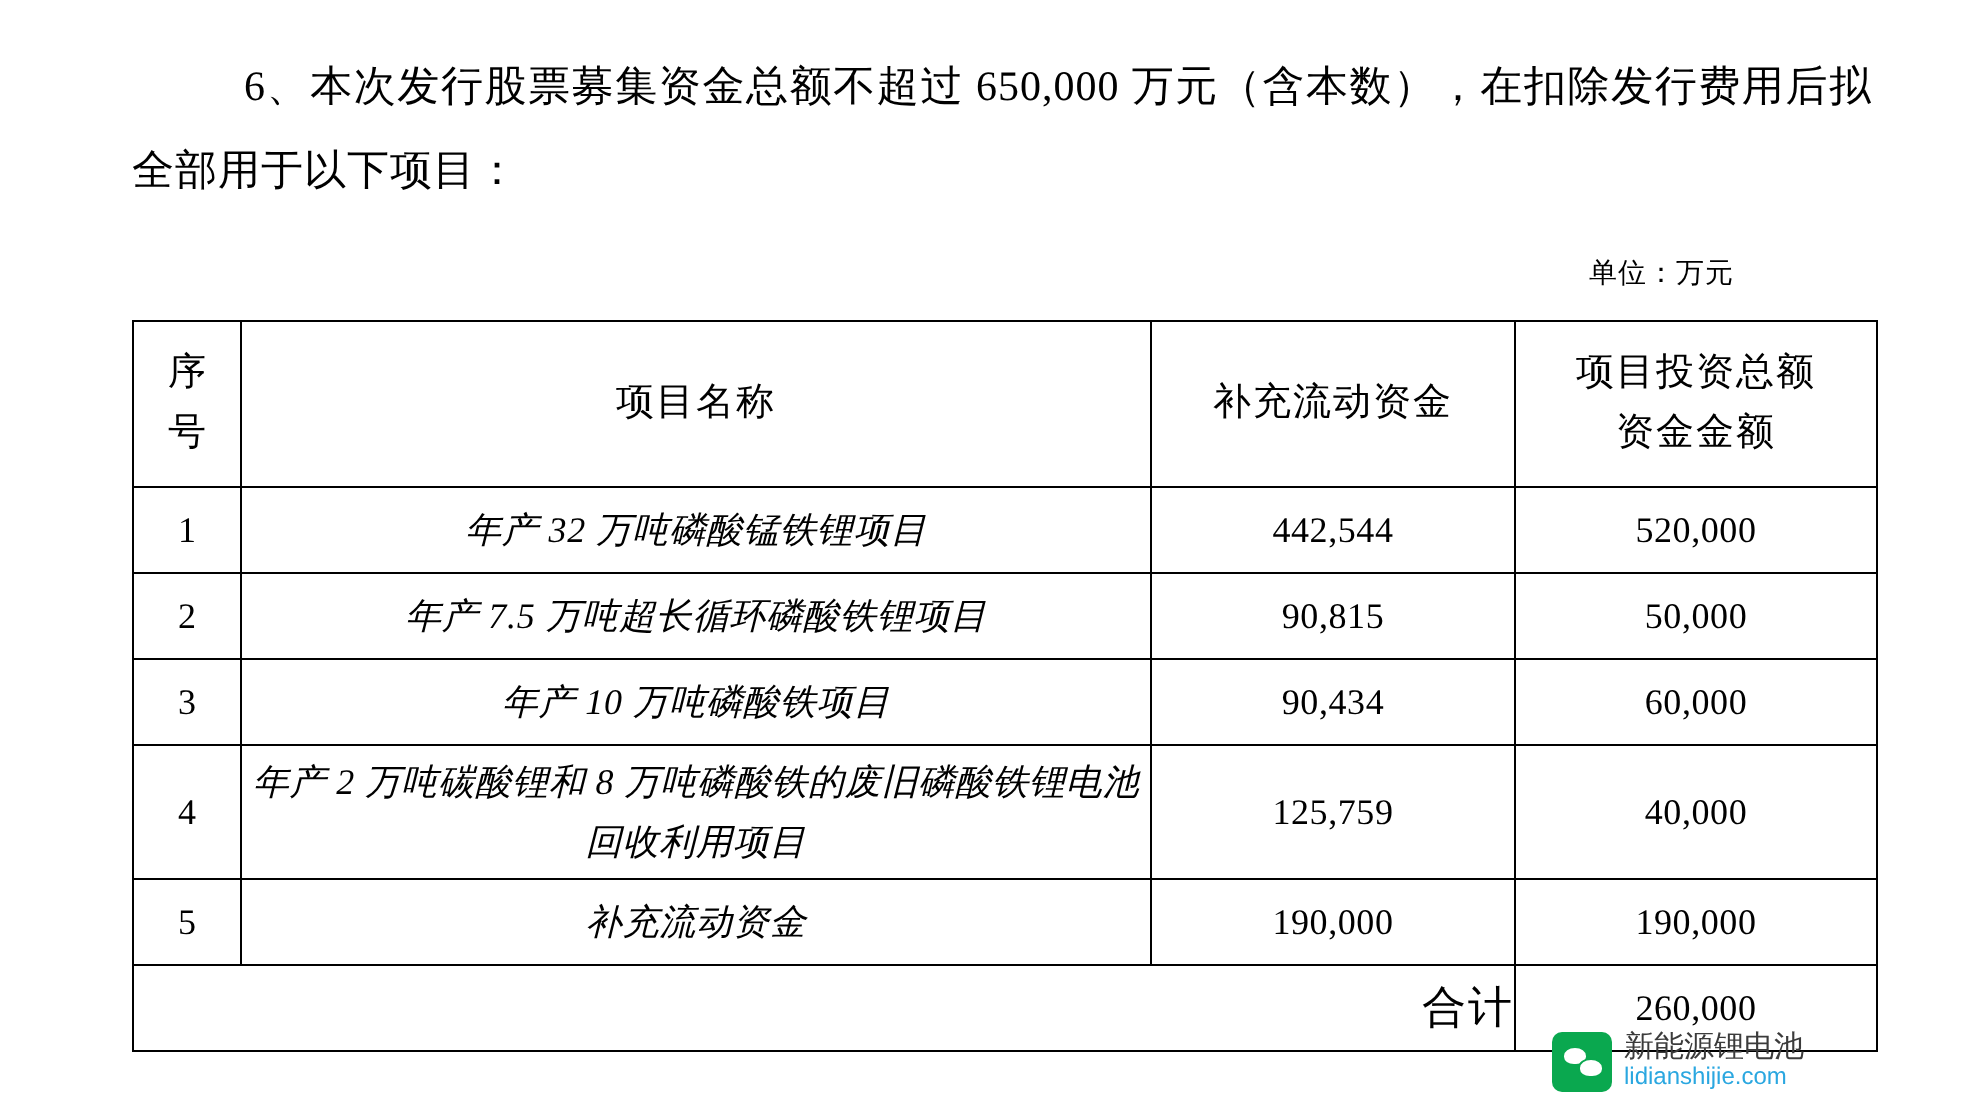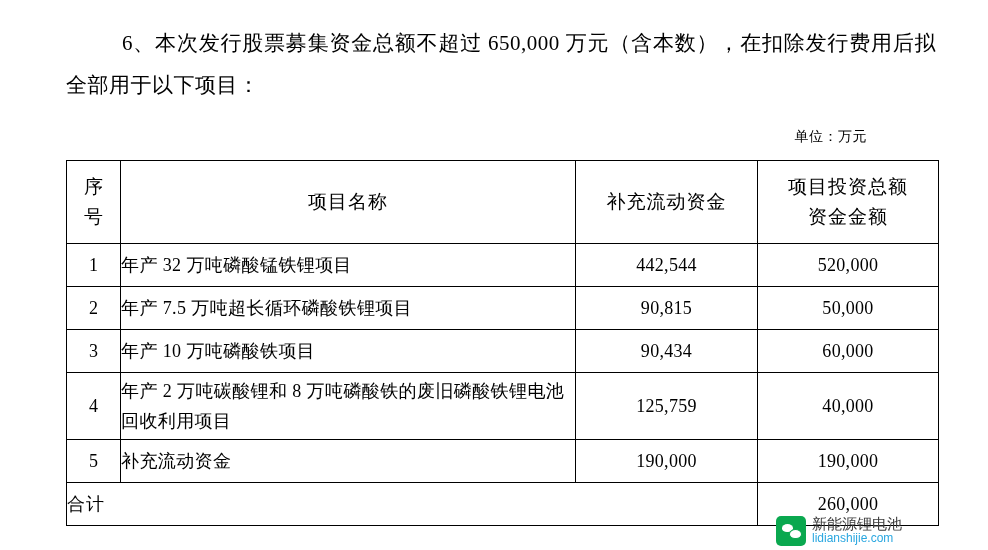--- a/index.html
+++ b/index.html
@@ -71,40 +71,41 @@
   }
   .head-cell.narrow {
     letter-spacing: 0px;
   }
   .cell-no {
     text-align: center;
     font-size: 18px;
     height: 42px;
   }
   .cell-name {
-    text-align: left;
+    text-align: center;
     padding: 4px 8px 4px 10px;
     font-size: 18px;
     line-height: 30px;
     letter-spacing: 0.4px;
+    font-style: italic;
   }
   .cell-num {
     text-align: center;
     padding-right: 10px;
     font-size: 18px;
     letter-spacing: 0.3px;
   }
   .row-tall .cell-name,
   .row-tall .cell-no,
   .row-tall .cell-num {
     height: 66px;
   }
   .total-label {
-    text-align: left;
-    font-size: 18px;
+    text-align: right;
+    font-size: 22px;
     height: 42px;
     letter-spacing: 1px;
     font-family: Liberation Mono, monospace;
   }
   .watermark {
     position: absolute;
     right: 20px;
     bottom: 4px;
     display: flex;
     align-items: center;

